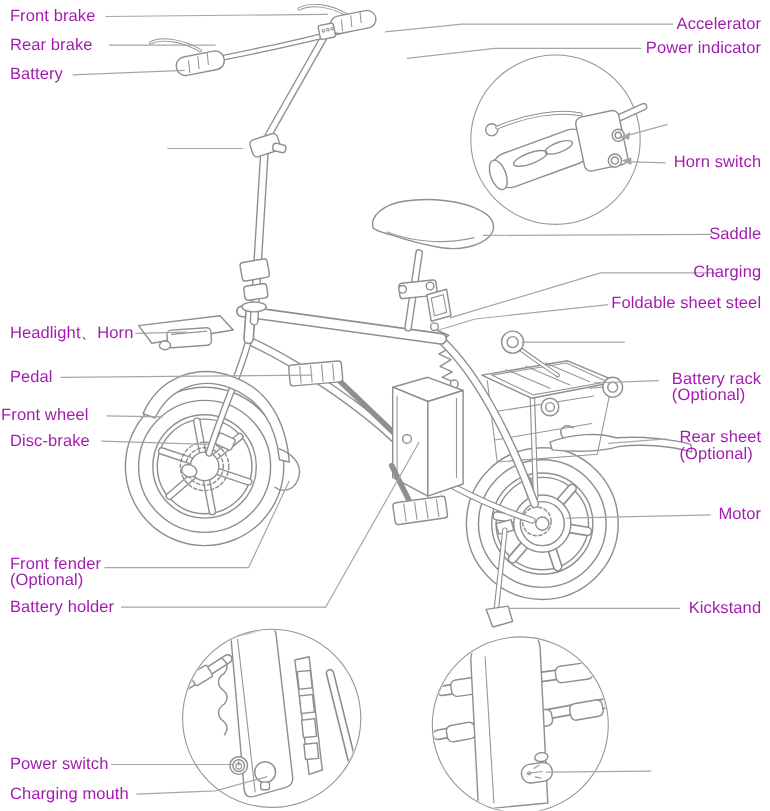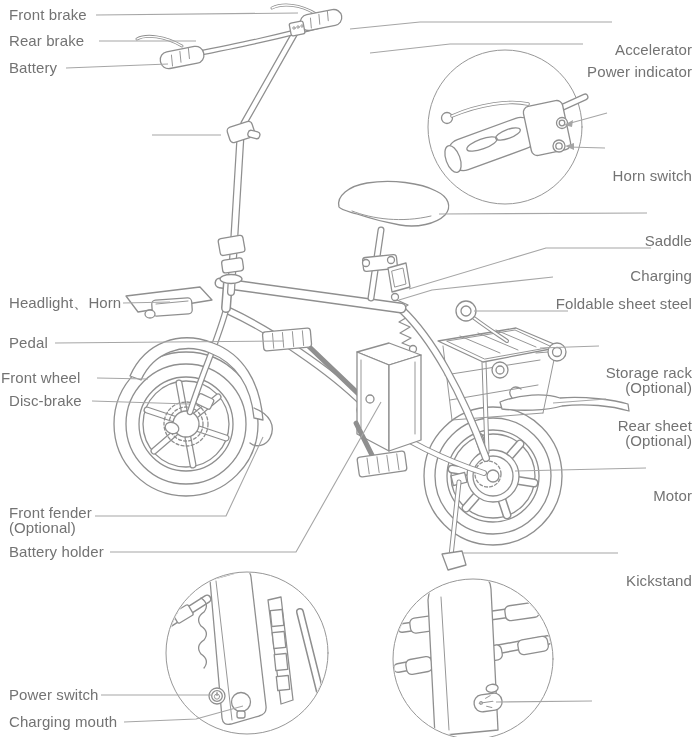--- a/index.html
+++ b/index.html
@@ -1,21 +1,21 @@
 <!DOCTYPE html>
 <html><head>
 <meta charset="utf-8">
 <style>
   html,body{margin:0;padding:0;background:#fff;}
   #stage{position:relative;width:700px;height:737px;background:#fff;overflow:hidden;
          font-family:"Liberation Sans","DejaVu Sans",sans-serif;}
   #art{position:absolute;left:0;top:0;}
-  .lbl{position:absolute;font-size:15px;line-height:15px;color:#737373;
+  .lbl{position:absolute;font-size:15px;line-height:15px;color:#a21caf;
        white-space:pre-line;letter-spacing:.1px;}
-  .lbl.r{text-align:right;margin-top:28px;}
+  .lbl.r{text-align:left;}
   
   .ln{fill:none;stroke:#8f8f8f;stroke-width:1.3;stroke-linecap:round;stroke-linejoin:round;}
   .th{fill:none;stroke:#979797;stroke-width:1;stroke-linecap:round;}
   .fw{fill:#fff;stroke:#8f8f8f;stroke-width:1.3;stroke-linejoin:round;}
   .to{fill:none;stroke:#8f8f8f;stroke-linecap:round;}
   .ti{fill:none;stroke:#fff;stroke-linecap:round;}
   .leader{fill:none;stroke:#a6a6a6;stroke-width:1.1;stroke-linejoin:round;}
   .dash{stroke-dasharray:3 2.2;}
 </style>
 </head>
@@ -367,20 +367,20 @@
   <div class="lbl" style="left:9px;top:544px">Battery holder</div>
   <div class="lbl" style="left:9px;top:687px">Power switch</div>
   <div class="lbl" style="left:9px;top:714px">Charging mouth</div>
 
   <div class="lbl r" style="right:8px;top:14px">Accelerator</div>
   <div class="lbl r" style="right:8px;top:36px">Power indicator</div>
   <div class="lbl r" style="right:8px;top:140px">Horn switch</div>
   <div class="lbl r" style="right:8px;top:205px">Saddle</div>
   <div class="lbl r" style="right:8px;top:240px">Charging</div>
   <div class="lbl r" style="right:8px;top:268px">Foldable sheet steel</div>
-  <div class="lbl r" style="right:8px;top:337px">Storage rack
+  <div class="lbl r" style="right:8px;top:337px">Battery rack
 (Optional)</div>
   <div class="lbl r" style="right:8px;top:390px">Rear sheet
 (Optional)</div>
   <div class="lbl r" style="right:8px;top:460px">Motor</div>
   <div class="lbl r" style="right:8px;top:545px">Kickstand</div>
 
 </div>
 
 </body></html>

